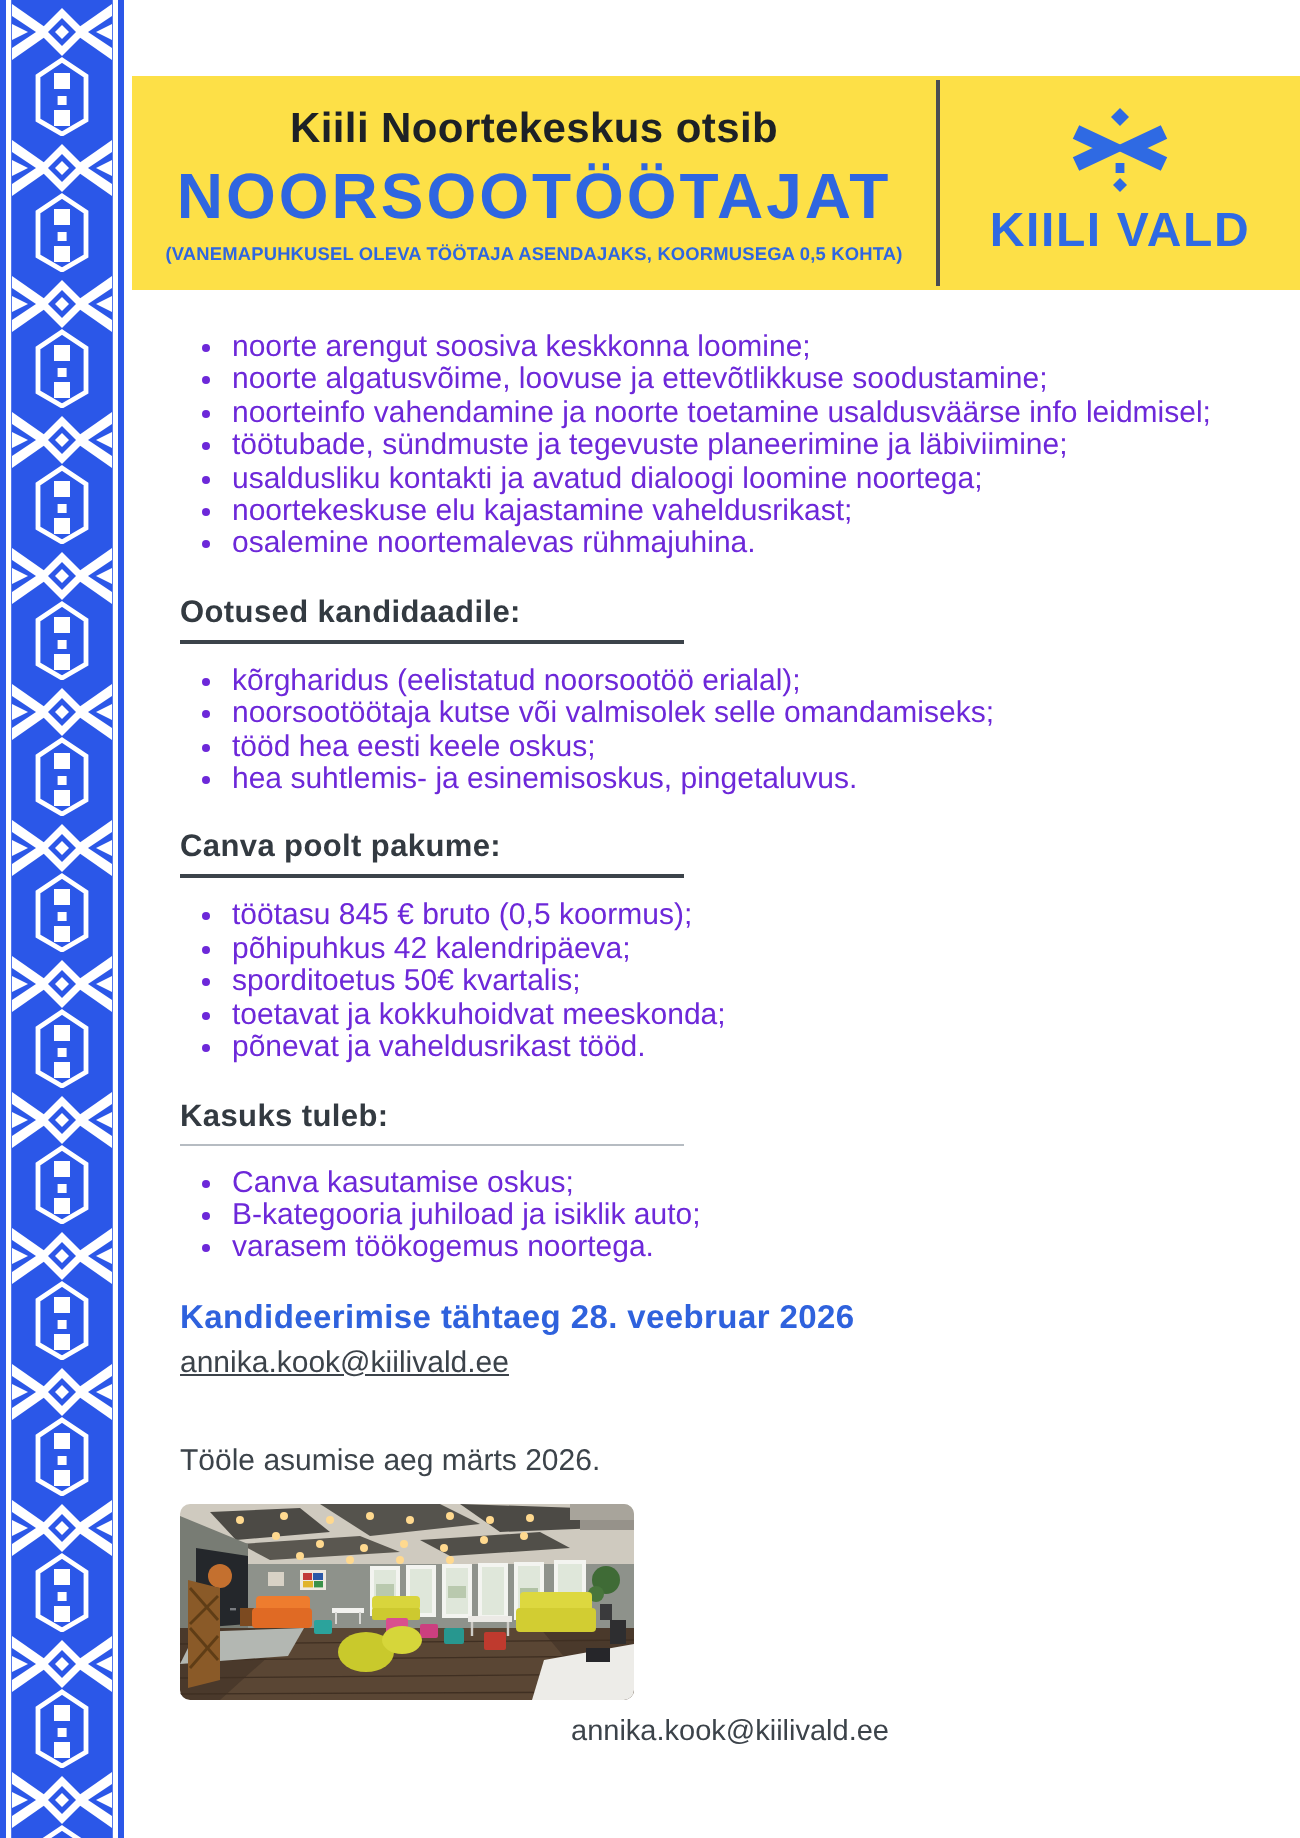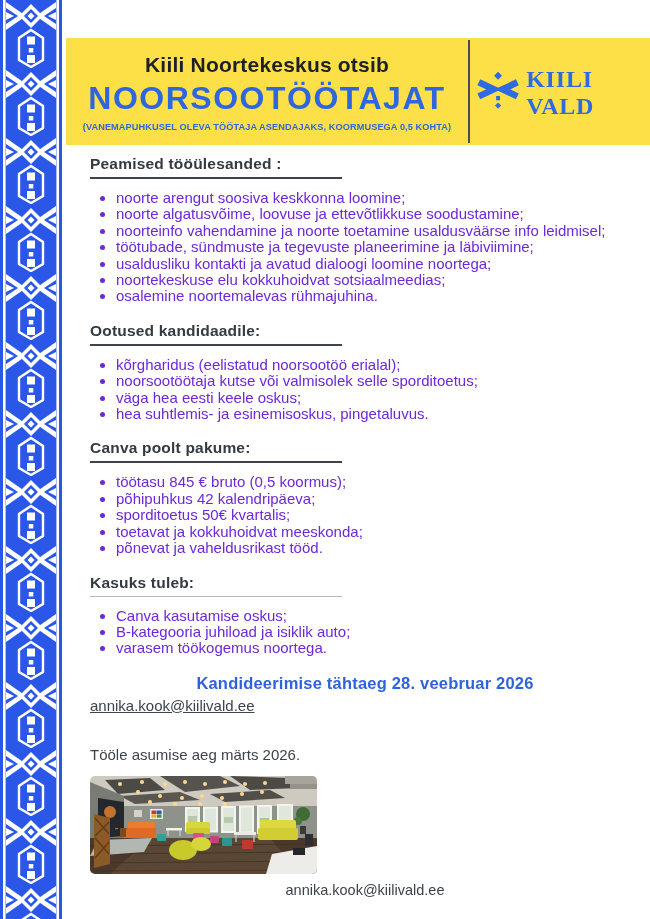--- a/index.html
+++ b/index.html
@@ -12,39 +12,39 @@
   .folk-border { position:absolute; left:0; top:0; width:62px; height:919px; }
   .page { position:absolute; left:62px; top:0; width:588px; height:919px; }
 
   
   .header {
     position:absolute; left:4px; top:38px; width:584px; height:107px;
     background:#fde047; display:flex; align-items:stretch;
   }
   .header-left { flex:1 1 auto; display:flex; flex-direction:column; align-items:center; justify-content:center; padding:6px 2px 4px 2px; }
   .header-divider { width:2px; background:#4a4d52; margin:2px 0; }
-  .header-right { width:180px; display:flex; flex-direction:row; align-items:center; justify-content:center;font-family:Liberation Serif, serif; }
+  .header-right { width:180px; display:flex; flex-direction:column; align-items:center; justify-content:center; }
   .ad-title { font-size:21px; font-weight:bold; color:#1d2126; letter-spacing:0.2px; }
   .ad-position { font-size:32px; font-weight:bold; color:#2f66e0; letter-spacing:1.5px; margin-top:3px; }
   .ad-subtitle { font-size:9.2px; font-weight:bold; color:#2f66e0; letter-spacing:0.1px; margin-top:5px; white-space:nowrap; }
   .logo-text { font-size:24px; font-weight:bold; color:#2f6ae3; letter-spacing:0.8px; margin-top:2px; }
 
   
   .content { position:absolute; left:28px; top:155px; width:550px; }
   .sec-heading {
     display:block; width:252px; font-size:15.5px; font-weight:bold; color:#333a41;
     padding-bottom:4px; border-bottom:2px solid #3c434a; letter-spacing:0.2px;
   }
   .sec-heading.light-rule { border-bottom:1.5px solid #b6bcc2; }
   ul.bullets { margin:11px 0 17px 0; padding-left:26px; }
   ul.bullets li {
     font-size:15px; line-height:16.4px; text-align:justify; color:#6d28d9;
     list-style:disc outside;
   }
-  .deadline { font-size:16.5px; font-weight:bold; color:#2f62dd; margin-top:2px; letter-spacing:0.2px;text-align:center; }
+  .deadline { font-size:16.5px; font-weight:bold; color:#2f62dd; margin-top:2px; letter-spacing:0.2px; }
   .apply-line1 { margin-top:15px; font-size:15px; text-align:justify; text-align-last:justify; }
   .apply-line2 { margin-top:4px; font-size:15px; }
   .apply-line2 a { color:#3c434a; text-decoration:underline; cursor:pointer; }
   .start-date { margin-top:32px; font-size:15px; }
   .photo-frame { margin-top:13px; width:227px; height:98px; border-radius:5px; overflow:hidden; }
   .footer { margin-top:8px; text-align:center; font-size:14.5px; line-height:17px; color:#3c434a; }
 </style>
 </head>
 <body>
 
@@ -95,36 +95,35 @@
         <polyline points="54,12 37,20 54,28" fill="none" stroke="#2f6ae3" stroke-width="7.5"></polyline>
         <rect x="29.8" y="27.5" width="4.4" height="5" fill="#2f6ae3"></rect>
         <polygon points="32,35 35.5,38.5 32,42 28.5,38.5" fill="#2f6ae3"></polygon>
       </svg>
       <div class="logo-text">KIILI VALD</div>
     </div>
   </div>
 
   <div class="content">
 
-    <span class="sec-heading">Peamised tööülesanded :</span>
     <ul class="bullets">
       <li>noorte arengut soosiva keskkonna loomine;</li>
       <li>noorte algatusvõime, loovuse ja ettevõtlikkuse soodustamine;</li>
       <li>noorteinfo vahendamine ja noorte toetamine usaldusväärse info leidmisel;</li>
       <li>töötubade, sündmuste ja tegevuste planeerimine ja läbiviimine;</li>
       <li>usaldusliku kontakti ja avatud dialoogi loomine noortega;</li>
-      <li>noortekeskuse elu kokkuhoidvat sotsiaalmeedias;</li>
+      <li>noortekeskuse elu kajastamine vaheldusrikast;</li>
       <li>osalemine noortemalevas rühmajuhina.</li>
     </ul>
 
     <span class="sec-heading">Ootused kandidaadile:</span>
     <ul class="bullets">
       <li>kõrgharidus (eelistatud noorsootöö erialal);</li>
-      <li>noorsootöötaja kutse või valmisolek selle sporditoetus;</li>
-      <li>väga hea eesti keele oskus;</li>
+      <li>noorsootöötaja kutse või valmisolek selle omandamiseks;</li>
+      <li>tööd hea eesti keele oskus;</li>
       <li>hea suhtlemis- ja esinemisoskus, pingetaluvus.</li>
     </ul>
 
     <span class="sec-heading">Canva poolt pakume:</span>
     <ul class="bullets">
       <li>töötasu 845 € bruto (0,5 koormus);</li>
       <li>põhipuhkus 42 kalendripäeva;</li>
       <li>sporditoetus 50€ kvartalis;</li>
       <li>toetavat ja kokkuhoidvat meeskonda;</li>
       <li>põnevat ja vaheldusrikast tööd.</li>

